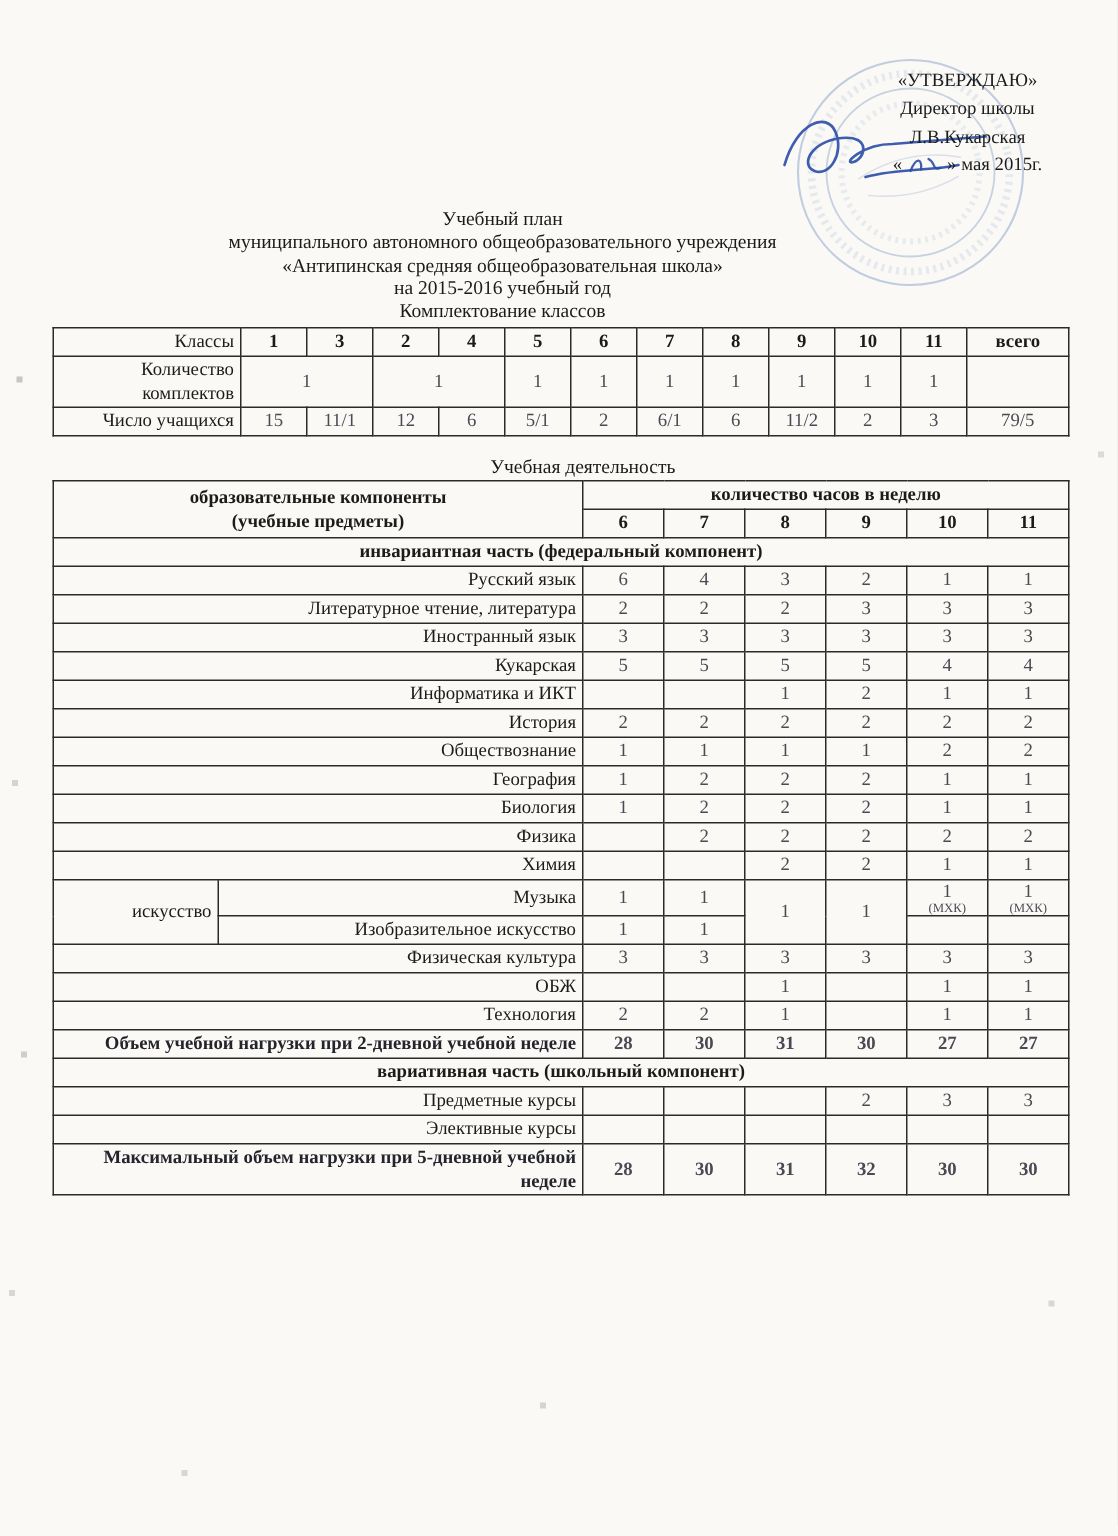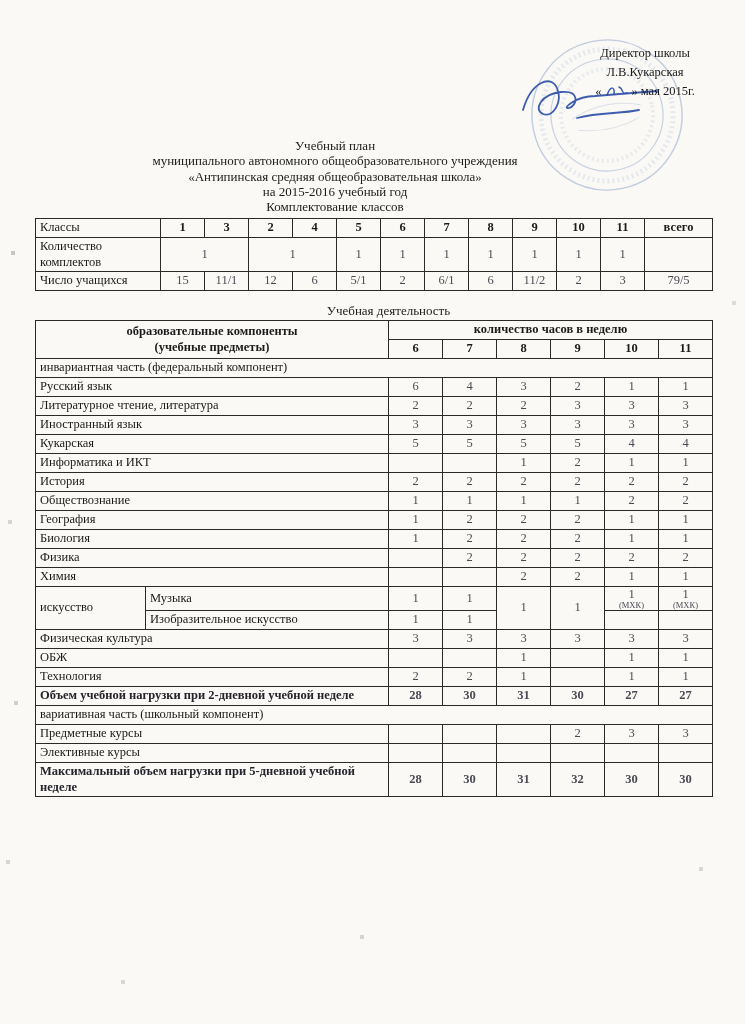--- a/index.html
+++ b/index.html
@@ -35,25 +35,25 @@
     border:1px solid #2a2a2a;padding:1px 4px;
     font-size:12.5px;line-height:1.25;vertical-align:middle;
     overflow:hidden;
   }
   #classes-table{position:absolute;top:218px;left:35px;width:677px;}
   #curriculum-table{position:absolute;top:320px;left:35px;width:677px;}
   tr{height:19px;}
   .num{text-align:center;}
   .val{color:#4a4a55;}
   .head{text-align:center;font-weight:bold;}
-  .lbl{text-align:left;}
+  .lbl{text-align:right;}
   .hdr{text-align:center;font-weight:bold;}
   .lblh{white-space:pre-line;text-align:center;}
   .grade{text-align:center;font-weight:bold;}
-  .section{}
+  .section{text-align:center;font-weight:bold;}
   .boldrow{font-weight:bold;color:#24242c;}
   .mxk-main{line-height:1;}
   .mxk-sub{font-size:8.5px;line-height:1;color:#4a4a55;}
   
   .speckles{
     position:absolute;top:0;left:0;width:2px;height:2px;background:transparent;
     pointer-events:none;
     box-shadow:
       12px 252px 0 1px rgba(80,80,80,.30),
       9px 521px 0 1px rgba(80,80,80,.22),
@@ -82,20 +82,21 @@
   </svg>
 
   <svg class="signature" width="160" height="58" viewBox="0 0 160 58">
     <g fill="none" stroke="#2a4da8" stroke-width="1.8" stroke-linecap="round" opacity="0.9">
       <path d="M8 40 C16 12 36 4 42 18 C48 32 38 48 28 44 C18 40 26 24 46 22 C66 20 62 36 54 38 C46 40 60 26 80 26 L142 21"></path>
       <path d="M62 48 C84 42 106 44 124 40"></path>
     </g>
   </svg>
 
   <div class="approval">
+    <div>«УТВЕРЖДАЮ»</div>
     <div>Директор школы</div>
     <div>Л.В.Кукарская</div>
     <div class="date-line">
       <span>«</span>
       <svg width="26" height="16" viewBox="0 0 26 16">
         <g fill="none" stroke="#2a4da8" stroke-width="1.5" stroke-linecap="round" opacity="0.9">
           <path d="M4 12 C8 2 12 4 11 11"></path>
           <path d="M16 4 C21 6 18 12 24 10"></path>
         </g>
       </svg>

